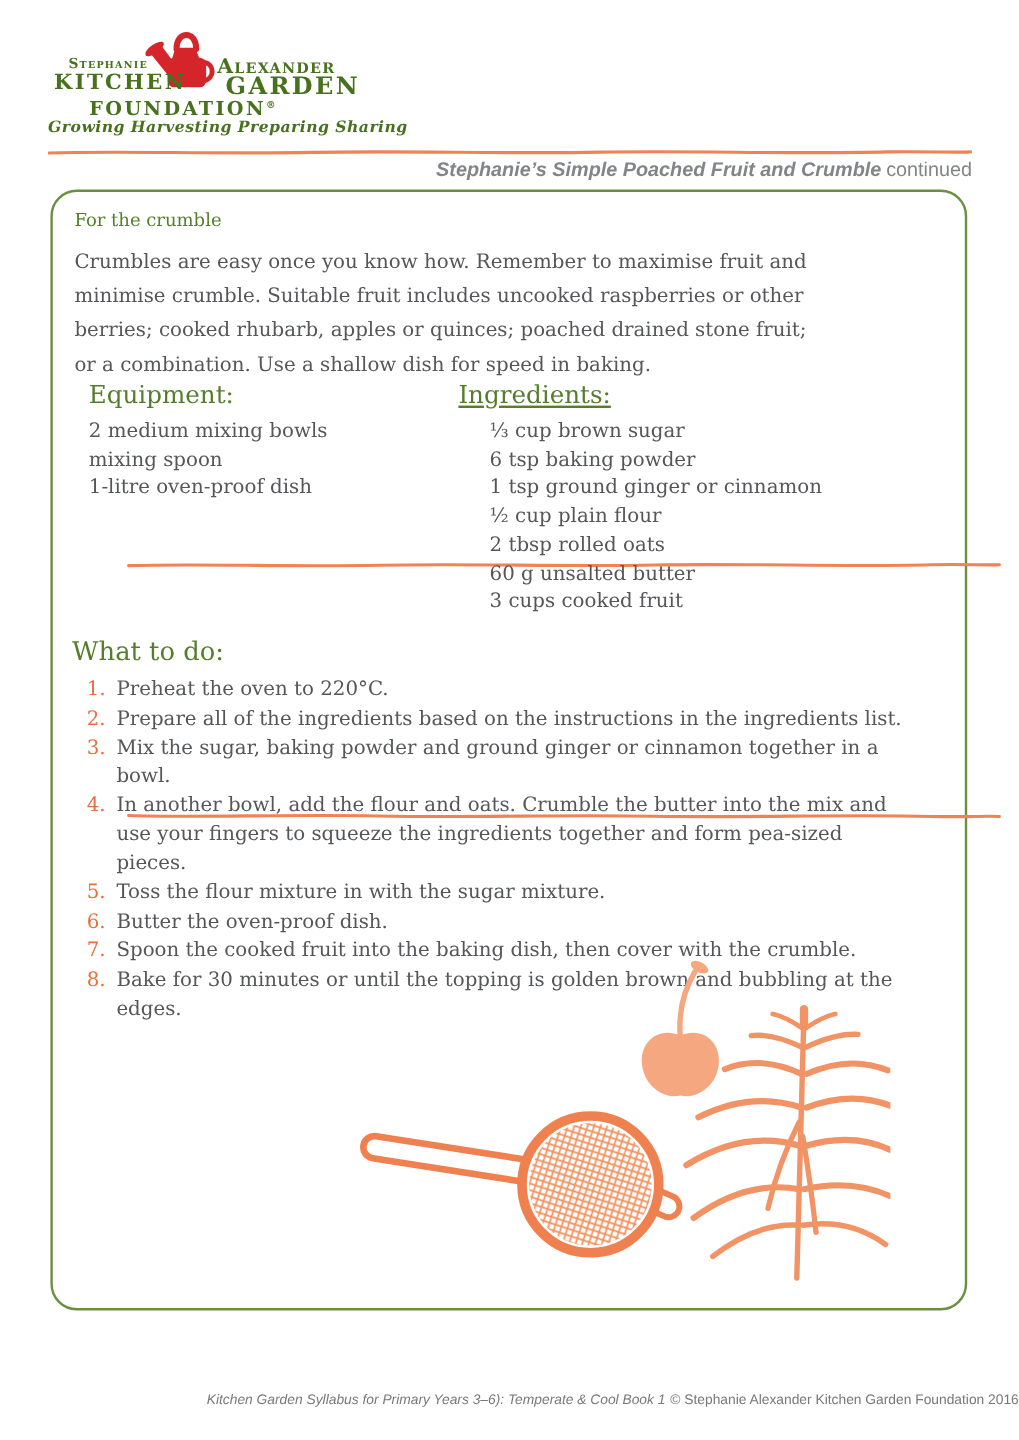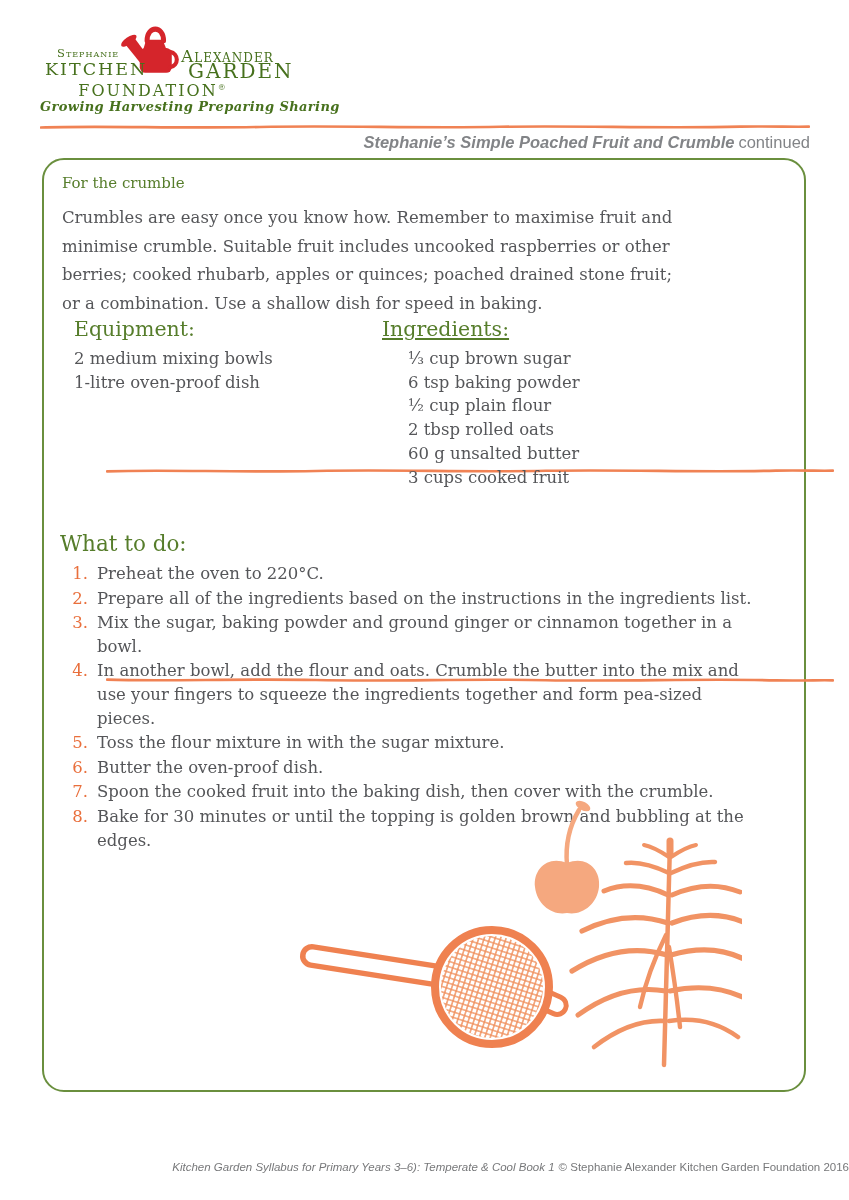--- a/index.html
+++ b/index.html
@@ -1,20 +1,20 @@
 <!DOCTYPE html>
 <html><head>
 <meta charset="utf-8">
 <style>
   html,body{margin:0;padding:0;background:#ffffff;}
   .page{position:relative;width:849px;height:1200px;background:#ffffff;overflow:hidden;
         font-family:"DejaVu Serif",serif;color:#555659;}
 
   
-  .lg{position:absolute;color:#47711d;font-weight:normal;white-space:nowrap;}
+  .lg{position:absolute;color:#47711d;font-weight:bold;white-space:nowrap;}
   .lg-steph{left:57px;top:46px;font-size:11.5px;font-variant:small-caps;letter-spacing:1px;}
   .lg-alex{left:181px;top:46px;font-size:17px;font-variant:small-caps;letter-spacing:1px;}
   .lg-kitchen{left:45px;top:59px;font-size:17.5px;letter-spacing:2px;}
   .lg-garden{left:177px;top:59px;font-size:20px;letter-spacing:2px;margin-left:11px;}
   .lg-foundation{left:45px;top:81px;width:216px;text-align:center;font-size:16px;letter-spacing:2px;}
   .lg-foundation sup{font-size:8px;}
   .lg-tagline{left:40px;top:99px;font-size:13px;font-style:italic;letter-spacing:0.4px;font-weight:bold;}
   .can{position:absolute;left:116px;top:20px;}
 
   
@@ -93,28 +93,30 @@
     <p class="intro">Crumbles are easy once you know how. Remember to maximise fruit and minimise crumble. Suitable fruit includes uncooked raspberries or other berries; cooked rhubarb, apples or quinces; poached drained stone fruit; or a combination. Use a shallow dish for speed in baking.</p>
 
     <svg class="rule rule-mid1" width="728" height="6" viewBox="0 0 728 6">
       <path d="M1,3.4 C60,1.4 130,4.6 210,3 C290,1.4 360,4.4 440,2.8 C520,1.4 600,4.6 670,2.6 C700,2 715,3.2 727,2.6" fill="none" stroke="#f08254" stroke-width="2.6" stroke-linecap="round"></path>
     </svg>
 
     <h3 class="col-title eq-title">Equipment:</h3>
     <ul class="plain-list eq-list">
 
         <li>2 medium mixing bowls</li>
+        <li>mixing spoon</li>
         <li>1-litre oven-proof dish</li>
       </ul>
 
     <h3 class="col-title ing-title">Ingredients:</h3>
     <ul class="plain-list ing-list">
 
     <li>⅓ cup brown sugar</li>
         <li>6 tsp baking powder</li>
+        <li>1 tsp ground ginger or cinnamon</li>
         <li>½ cup plain flour</li>
         <li>2 tbsp rolled oats</li>
         <li>60 g unsalted butter</li>
         <li>3 cups cooked fruit</li>
       </ul>
 
     <svg class="rule rule-mid2" width="728" height="6" viewBox="0 0 728 6">
       <path d="M1,2.6 C60,4.6 130,1.4 210,3 C290,4.6 360,1.6 440,3.2 C520,4.6 600,1.4 670,3.4 C700,4 715,2.8 727,3.4" fill="none" stroke="#f08254" stroke-width="2.6" stroke-linecap="round"></path>
     </svg>
 

